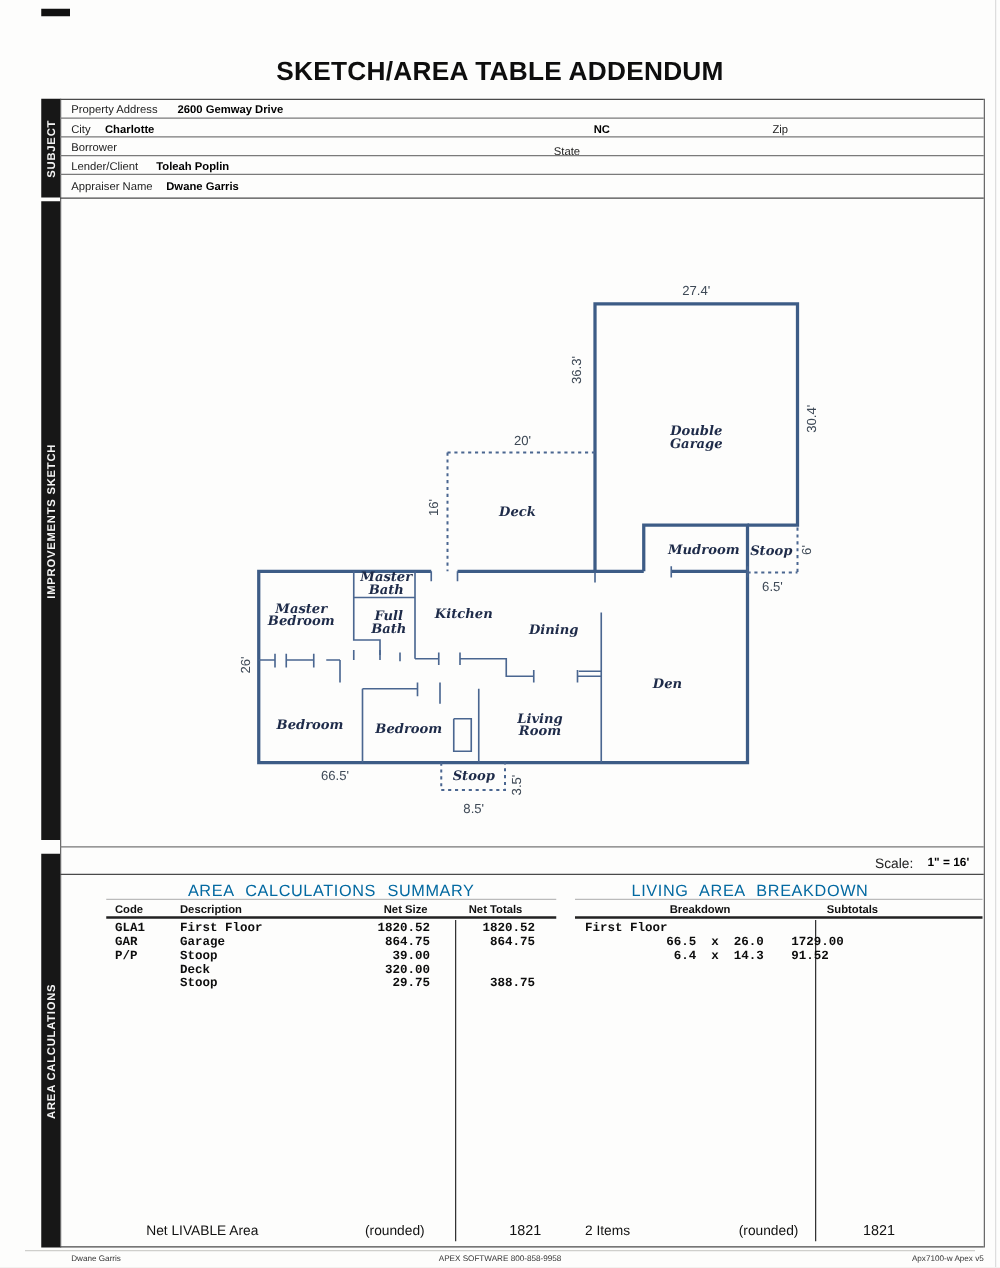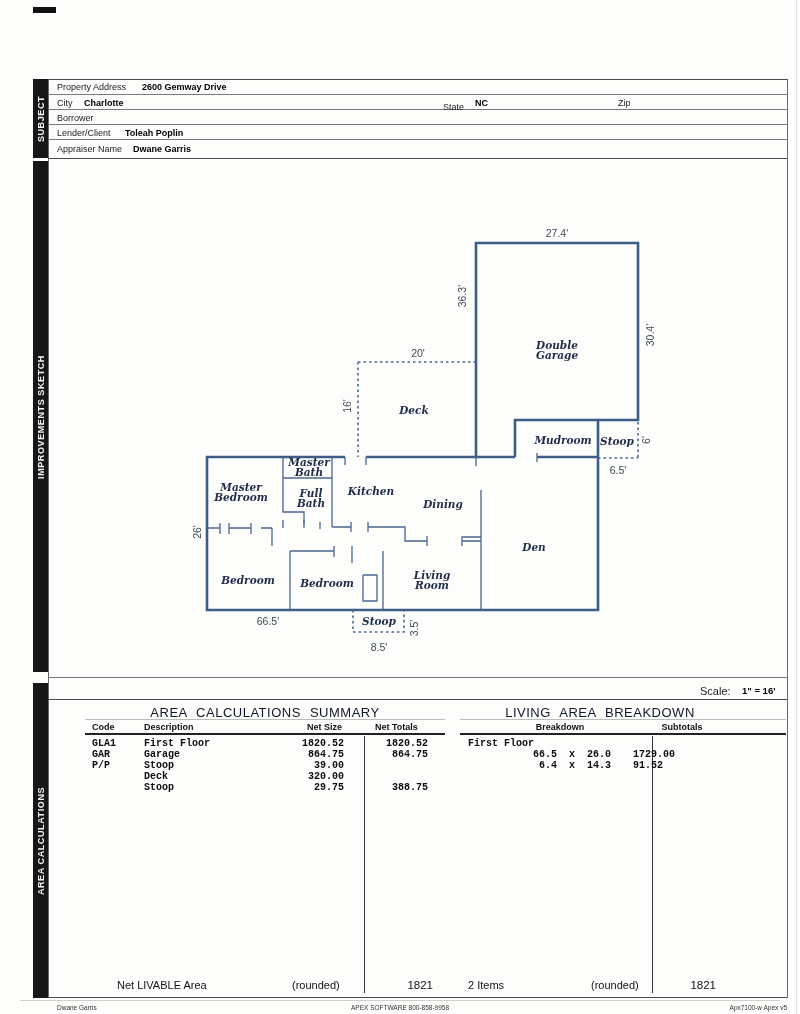--- a/index.html
+++ b/index.html
@@ -18,38 +18,39 @@
   .tab span{position:absolute;left:50%;top:50%;transform:translate(-50%,-50%) rotate(-90deg);
             white-space:nowrap;color:#f4f4f4;font-size:9px;font-weight:bold;letter-spacing:.6px;}
   
   .room-label{position:absolute;font-family:"DejaVu Serif","Liberation Serif",serif;
               font-style:italic;font-weight:bold;font-size:10.5px;color:#1e2b49;
               white-space:pre-line;text-align:center;line-height:10px;transform:translate(-50%,-50%);}
   .dim-label{position:absolute;font-size:10.5px;color:#3e4956;white-space:nowrap;
              transform:translate(-50%,-50%);}
   .dim-label.rot{transform:translate(-50%,-50%) rotate(-90deg);}
   
-  .ttl{position:absolute;font-size:13px;color:#0f172a;word-spacing:5px;letter-spacing:.5px;
+  .ttl{position:absolute;font-size:13px;color:#0369a1;word-spacing:5px;letter-spacing:.5px;
        transform:translateX(-50%);white-space:nowrap;}
   .th{position:absolute;font-size:9px;font-weight:bold;color:#111;white-space:nowrap;}
   .mono{position:absolute;font-family:"Liberation Mono","DejaVu Sans Mono",monospace;
         font-size:10px;font-weight:bold;line-height:10.9px;white-space:pre;color:#0d0d0d;}
   .tot{position:absolute;font-size:11px;color:#111;white-space:nowrap;}
   .foot{position:absolute;font-size:6.5px;color:#333;white-space:nowrap;}
   svg{position:absolute;left:0;top:0;}
 </style>
 </head>
 <body>
 
 <div id="page">
 
   <div class="abs" style="left:33px;top:7px;width:23px;height:6px;background:#111;"></div>
   <div class="abs" style="left:796px;top:0;width:1px;height:1014px;background:#ddd;"></div>
   <div class="abs" style="left:20px;top:1000px;width:760px;height:1px;background:#cfcfcc;"></div>
 
+  <div class="abs" id="doc-title">SKETCH/AREA TABLE ADDENDUM</div>
 
   <div class="tab" style="top:79px;height:79px;">
     <span>SUBJECT</span>
   </div>
   <div class="tab" style="top:161px;height:511px;">
     <span>IMPROVEMENTS SKETCH</span>
   </div>
   <div class="tab" style="top:683px;height:315px;">
     <span>AREA CALCULATIONS</span>
   </div>
@@ -61,21 +62,21 @@
   <div class="hline" style="left:48px;top:94px;width:739px;background:#7a7a7a;"></div>
   <div class="hline" style="left:48px;top:109px;width:739px;background:#7a7a7a;"></div>
   <div class="hline" style="left:48px;top:124px;width:739px;background:#7a7a7a;"></div>
   <div class="hline" style="left:48px;top:139px;width:739px;background:#7a7a7a;"></div>
   <div class="hline" style="left:48px;top:158px;width:739px;"></div>
 
   <span class="flabel" style="left:57px;top:82px;">Property Address</span>
   <span class="fvalue" style="left:142px;top:82px;">2600 Gemway Drive</span>
   <span class="flabel" style="left:57px;top:98px;">City</span>
   <span class="fvalue" style="left:84px;top:98px;">Charlotte</span>
-  <span class="flabel" style="left:443px;top:102px;">State</span>
+  <span class="flabel" style="left:443px;top:116px;">State</span>
   <span class="fvalue" style="left:475px;top:98px;">NC</span>
   <span class="flabel" style="left:618px;top:98px;">Zip</span>
   <span class="fvalue" style="left:645px;top:98px;"></span>
   <span class="flabel" style="left:57px;top:113px;">Borrower</span>
   <span class="fvalue" style="left:115px;top:113px;"></span>
   <span class="flabel" style="left:57px;top:128px;">Lender/Client</span>
   <span class="fvalue" style="left:125px;top:128px;">Toleah Poplin</span>
   <span class="flabel" style="left:57px;top:144px;">Appraiser Name</span>
   <span class="fvalue" style="left:133px;top:144px;">Dwane Garris</span>
 

